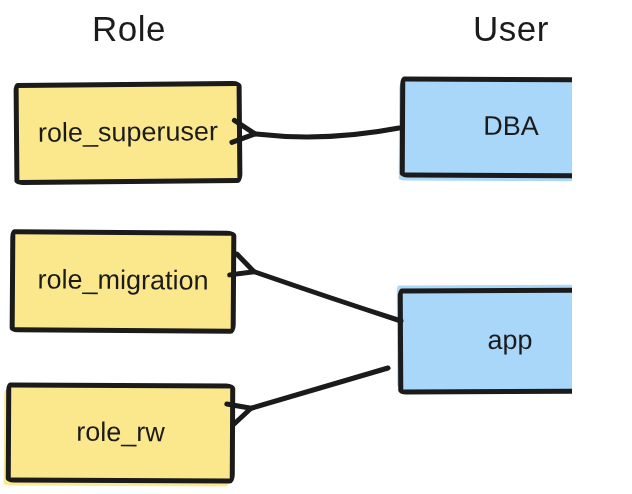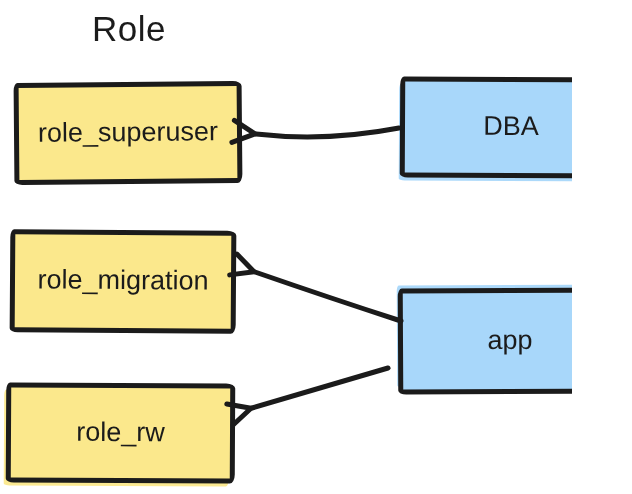--- a/index.html
+++ b/index.html
@@ -82,20 +82,21 @@
     stroke-linejoin: round;
   }
 </style>
 </head>
 <body>
 
 <div id="canvas">
 
   <div class="col-title" id="title-role">Role</div>
 
+  <div class="col-title" id="title-user">User</div>
 
   <div class="node" id="node-role-superuser" style="background-color: rgb(251, 232, 140);">
     <span class="label">role_superuser</span>
   </div>
 
   <div class="node" id="node-role-migration" style="background-color: rgb(251, 232, 140);">
     <span class="label">role_migration</span>
   </div>
 
   <div class="node" id="node-role-rw" style="background-color: rgb(251, 232, 140);">

